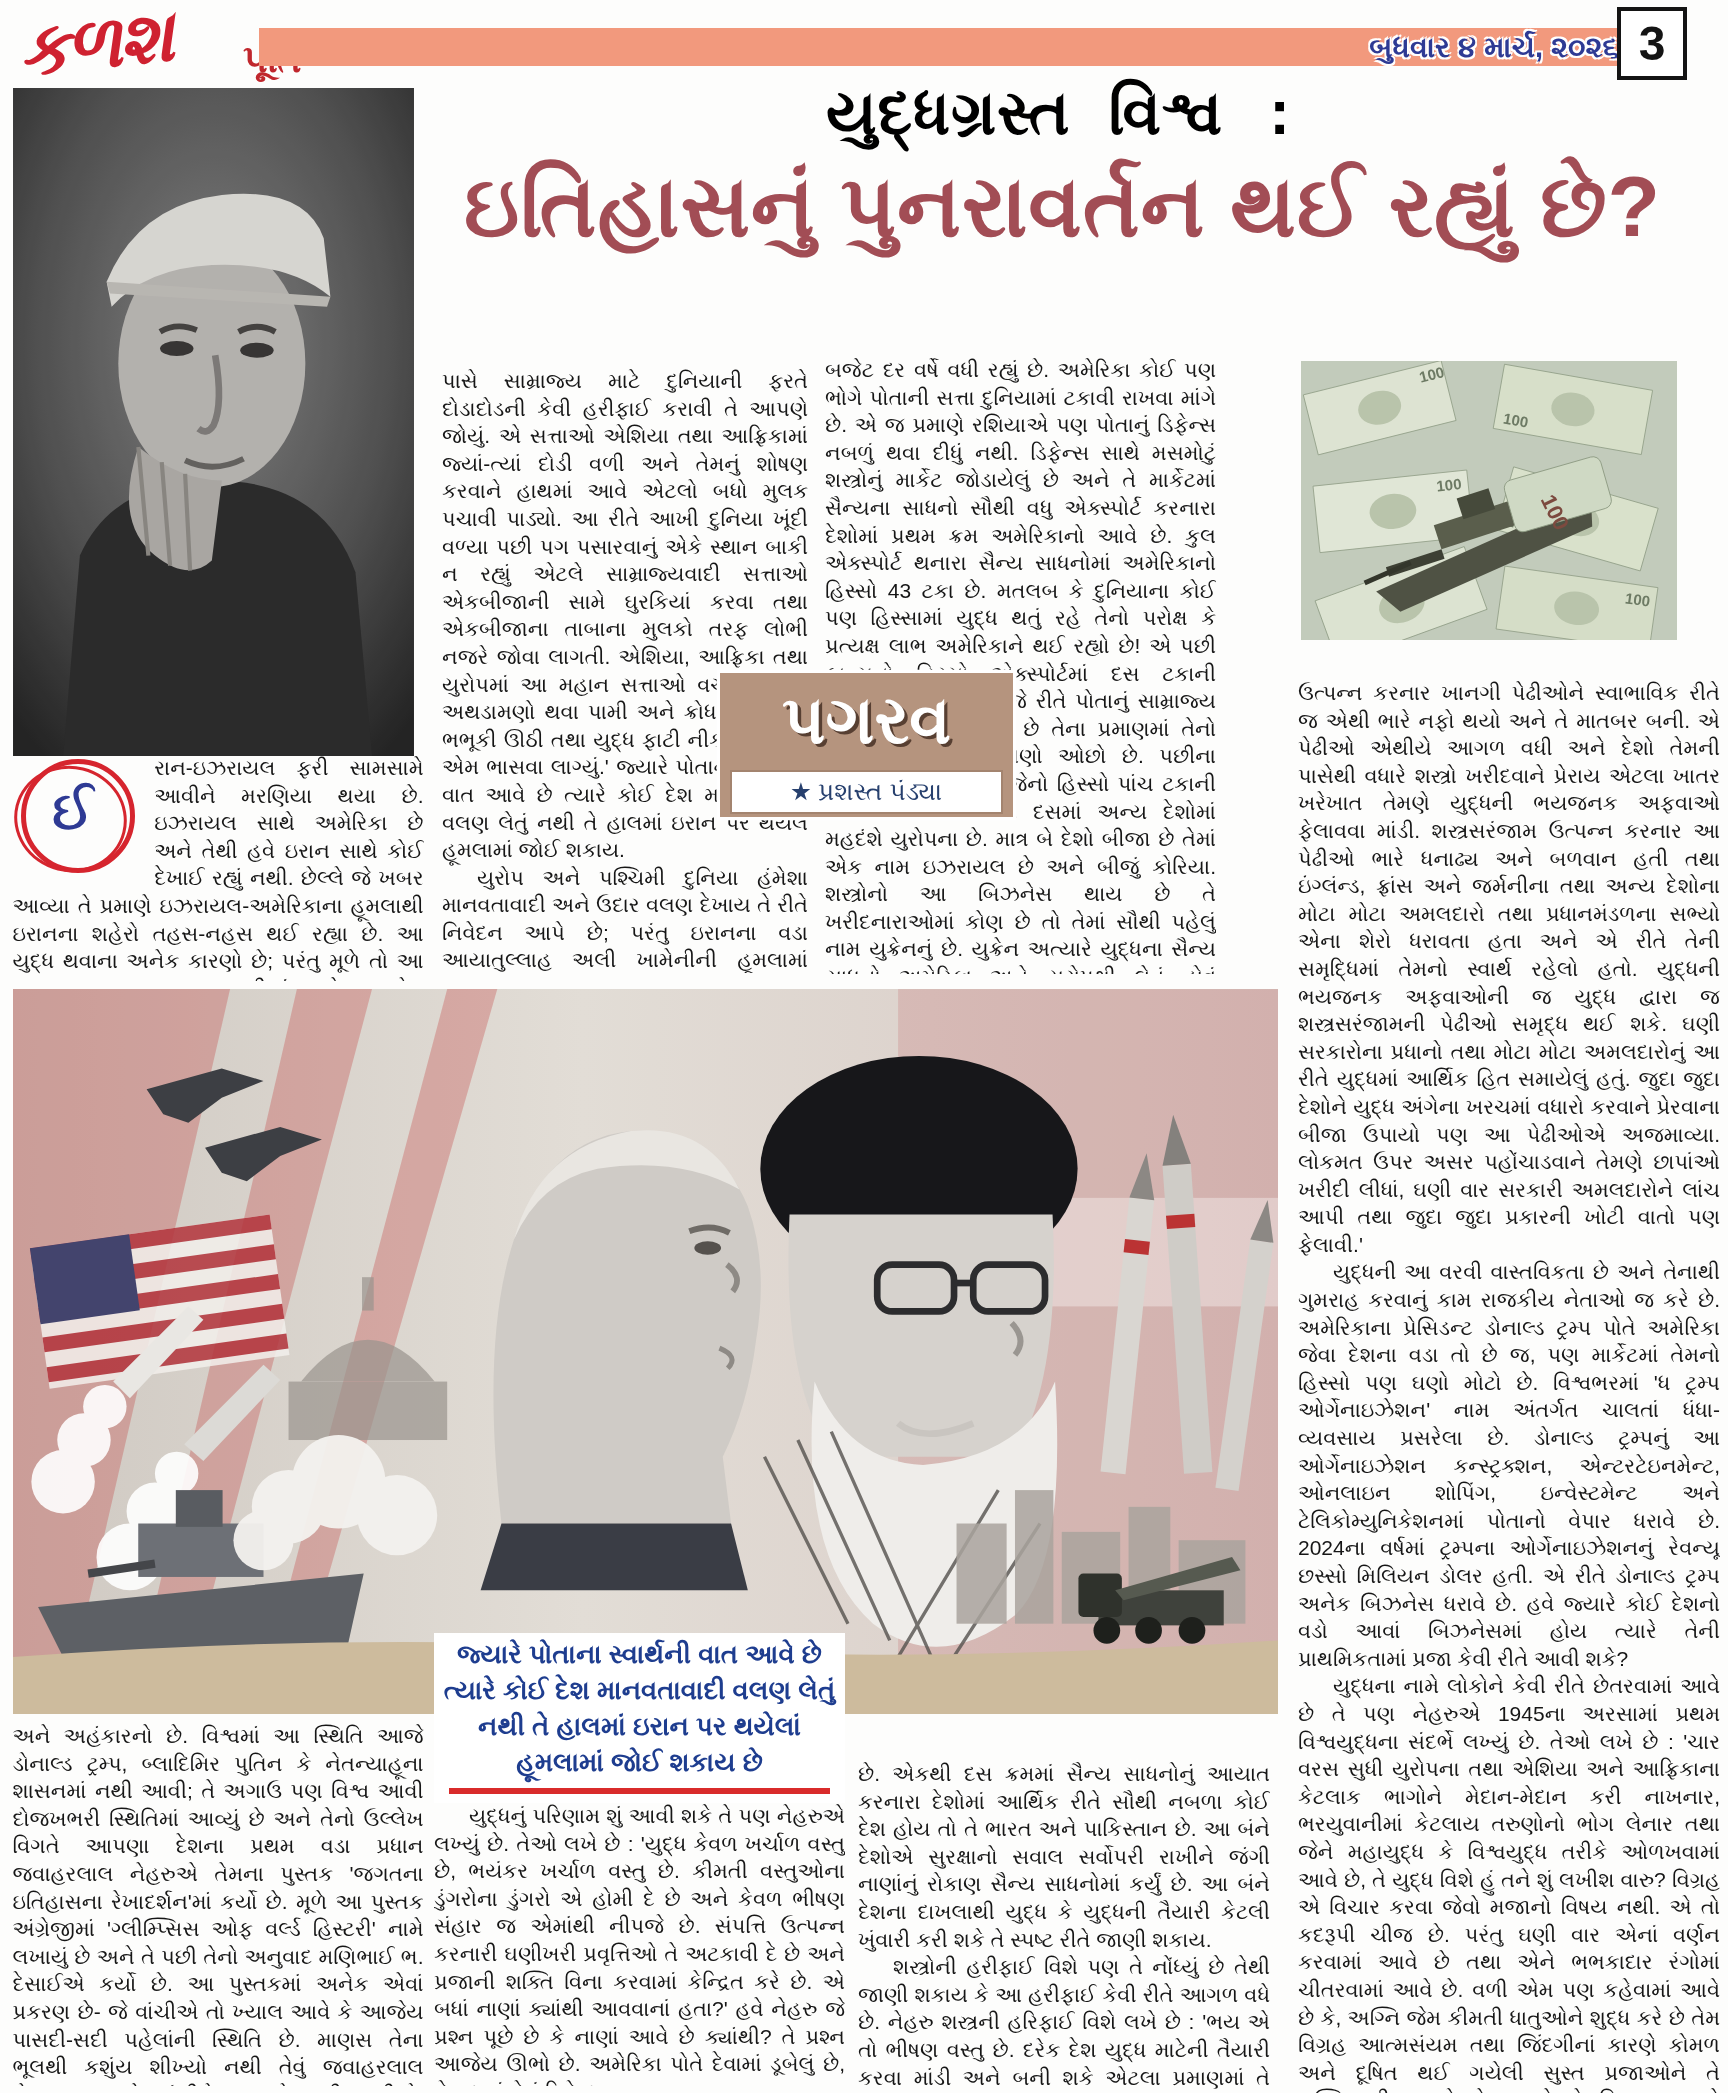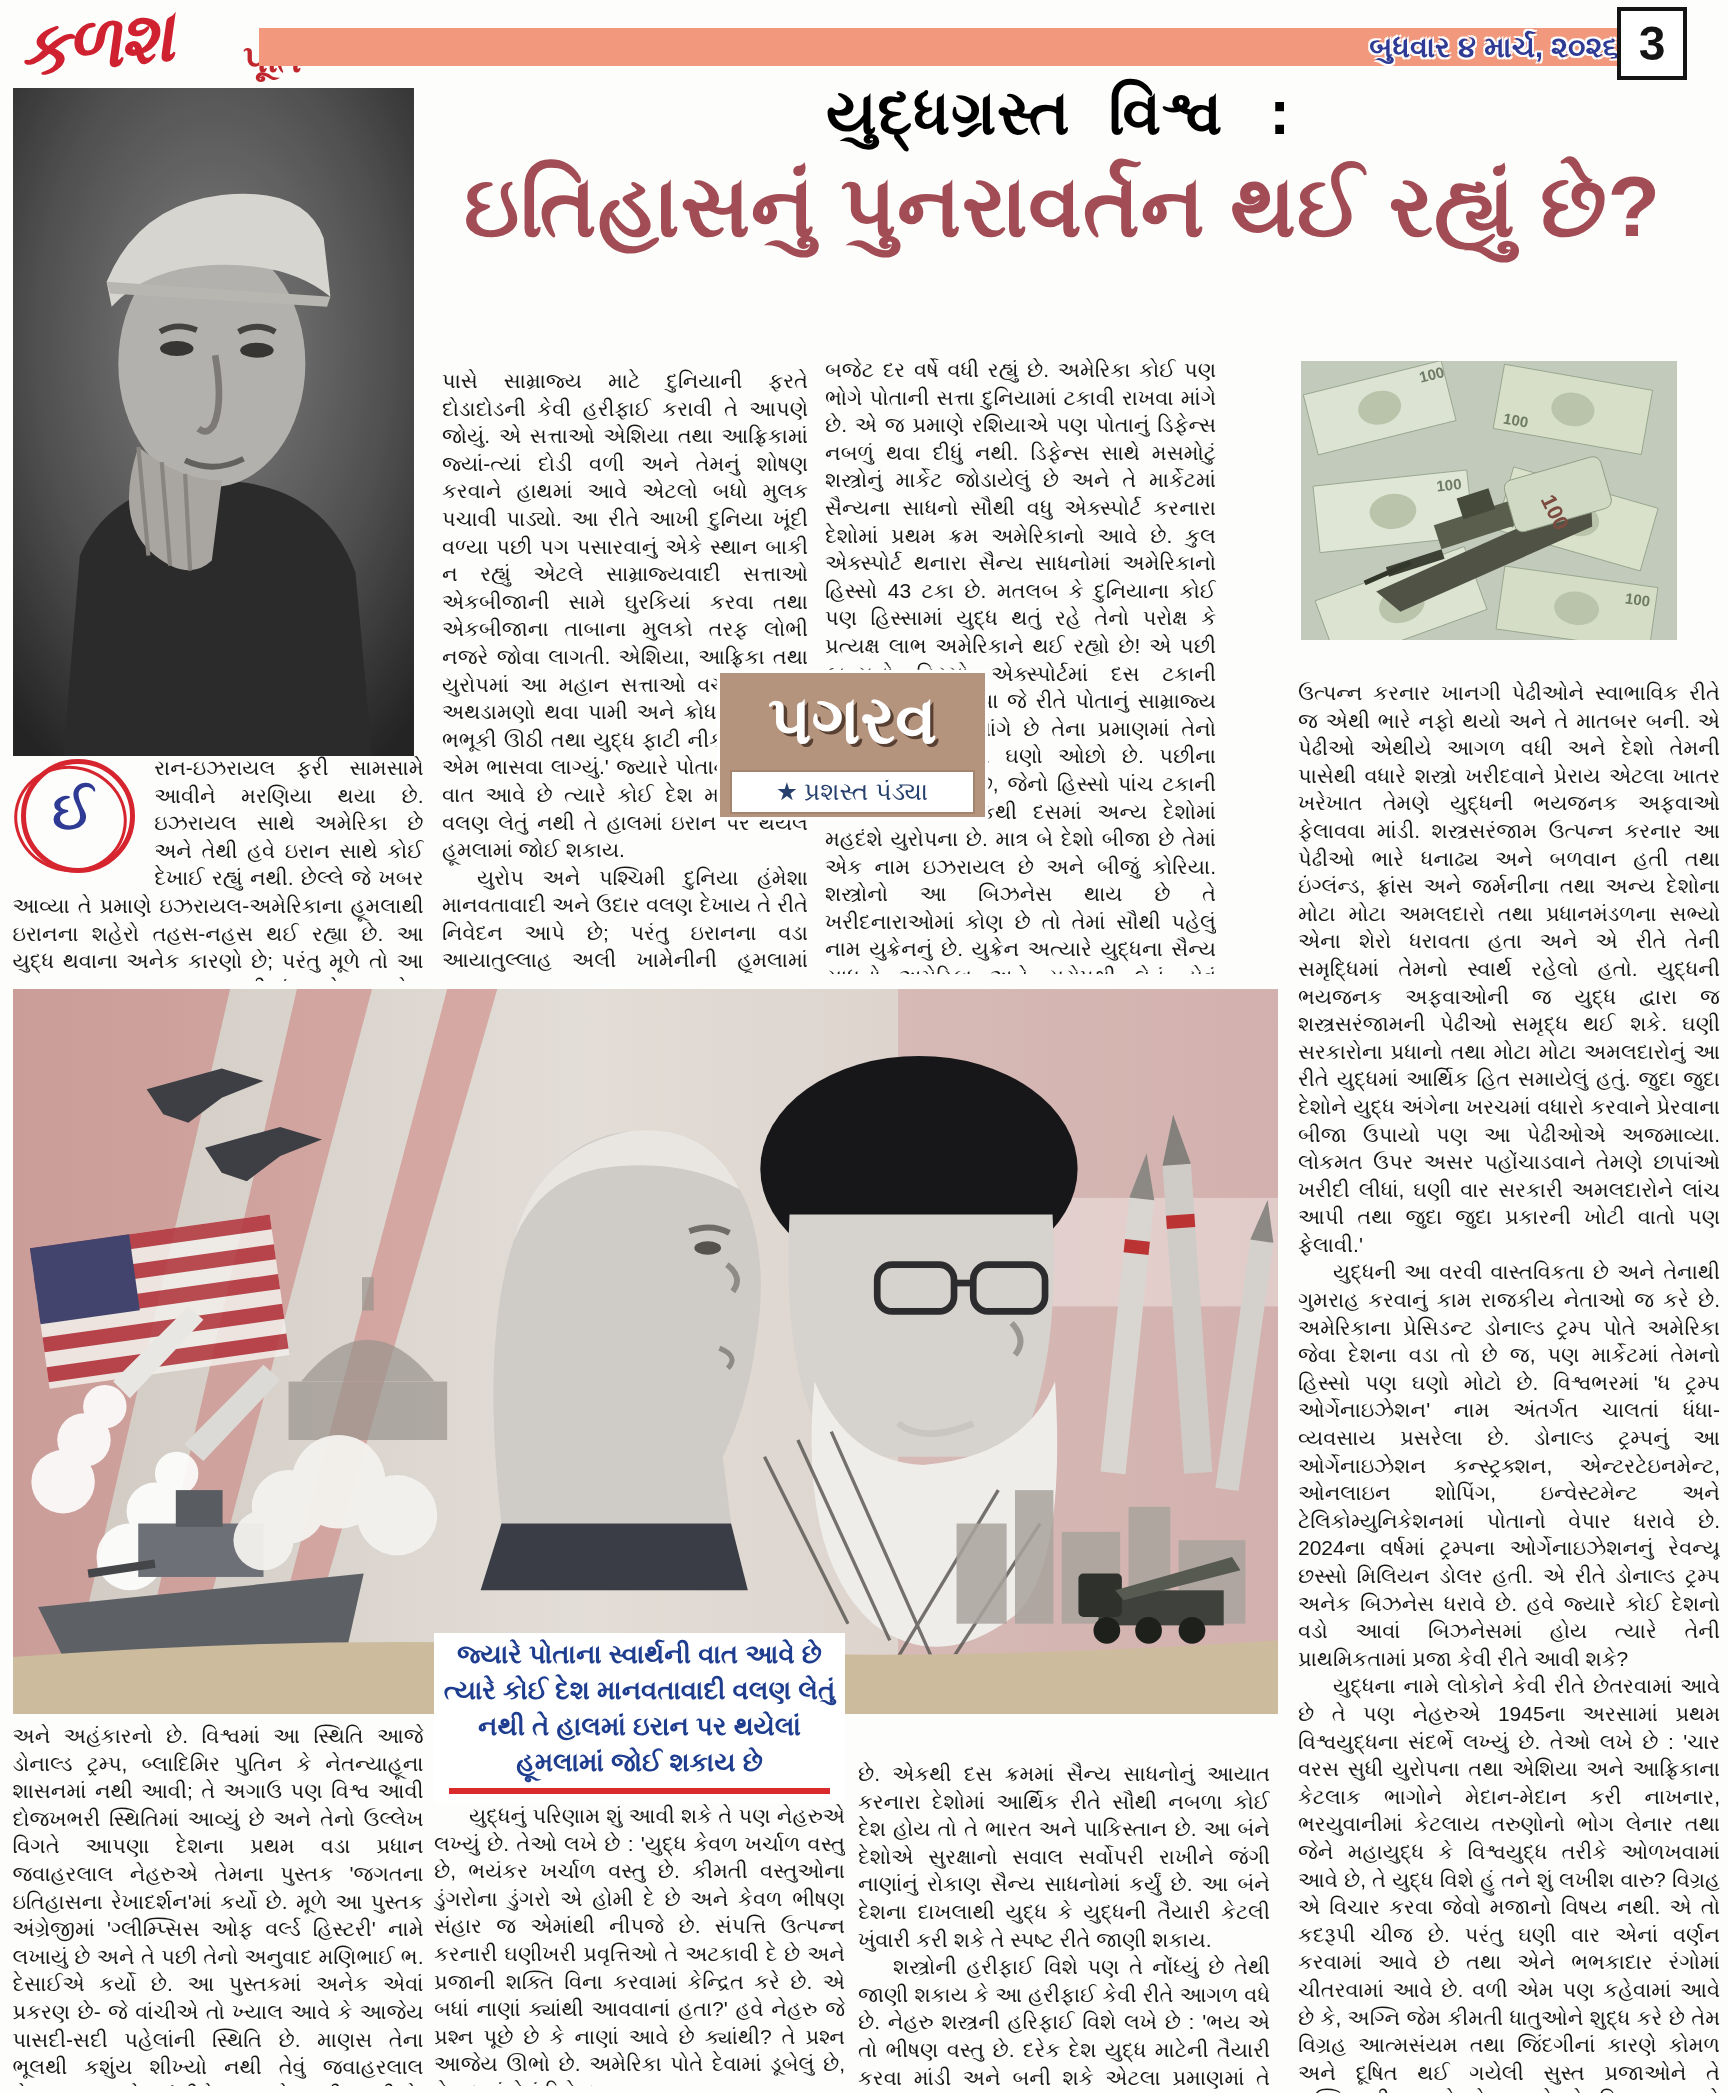--- a/index.html
+++ b/index.html
@@ -53,21 +53,21 @@
   
   .dropcap-wrap{float:left;width:125px;height:127px;position:relative;margin:3.3px 11.7px 0 5px;}
   .dropcap-circle{position:absolute;left:3.3px;top:1.7px;width:104px;height:104px;border-radius:50%;
     border:5px solid #d6252e;}
   .dropcap-circle2{position:absolute;left:-3.3px;top:8.3px;width:107px;height:100px;border-radius:50%;
     border:3.3px solid #d6252e;transform:rotate(14deg);}
   .dropcap-letter{position:absolute;left:3.3px;top:1.7px;width:104px;height:104px;
     display:flex;align-items:center;justify-content:center;
     font-size:53px;font-weight:bold;color:#2e3a94;}
   
-  .badge{left:720px;top:673px;width:265px;height:144px;background:#b5947e;
+  .badge{left:720px;top:673px;width:293px;height:144px;background:#b5947e;
     box-shadow:0 0 0 3.3px #fff;}
   .badge-title{width:100%;text-align:center;font-size:67px;font-weight:bold;color:#fff;
     line-height:94px;text-shadow:3.3px 3.3px 0 rgba(70,48,36,.85);}
   .badge-author{position:absolute;left:10px;right:10px;bottom:3.3px;height:40px;background:#fff;
     border:2.5px solid #a3846f;display:flex;align-items:center;justify-content:center;
     font-size:25px;font-weight:normal;color:#27406e;}
   
   .pullquote{left:434px;top:1633px;width:411px;height:170px;background:#fff;text-align:center;}
   .pq-text{font-size:26px;font-weight:bold;color:#1e3d8f;line-height:36px;padding:3.3px 5px 0 5px;}
   .pq-line{width:381px;height:5.8px;background:#d92b2b;margin:7.5px auto 0 auto;}

